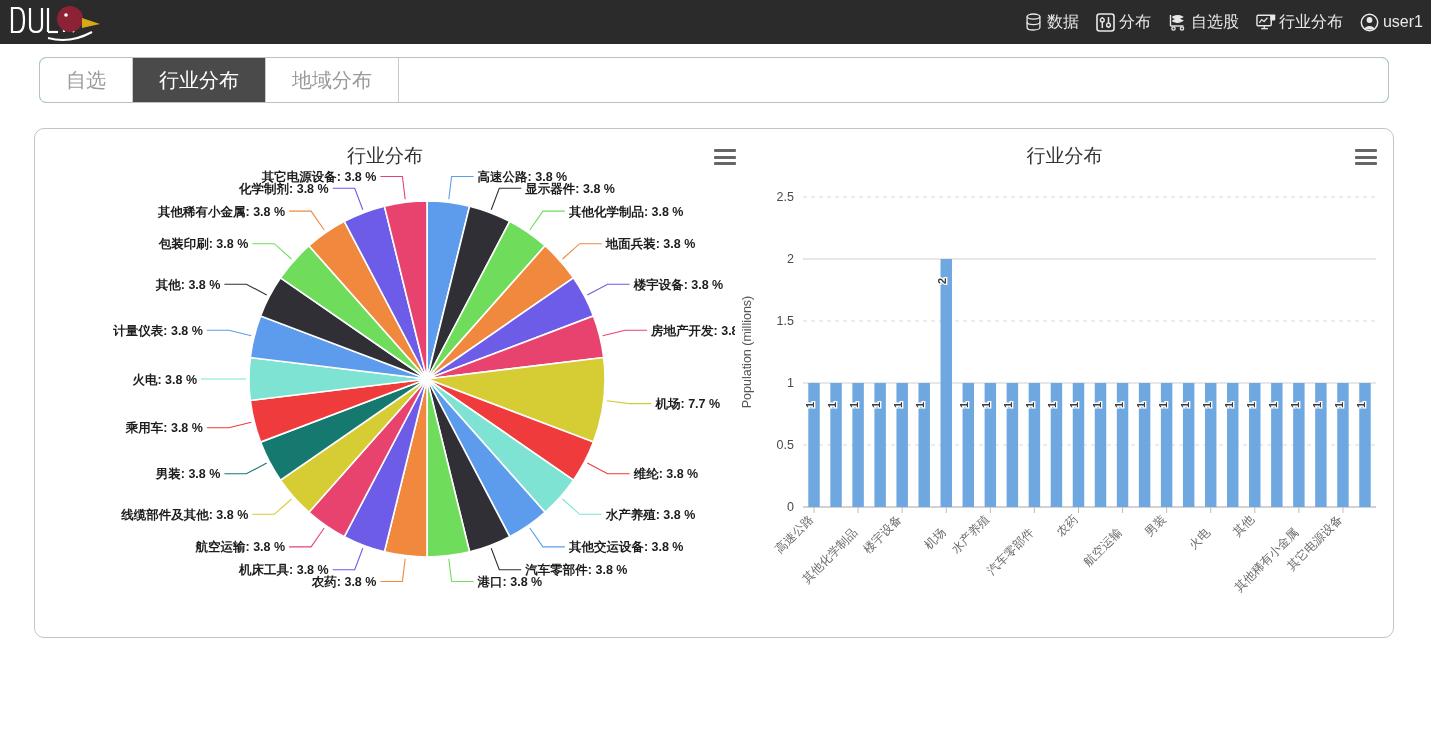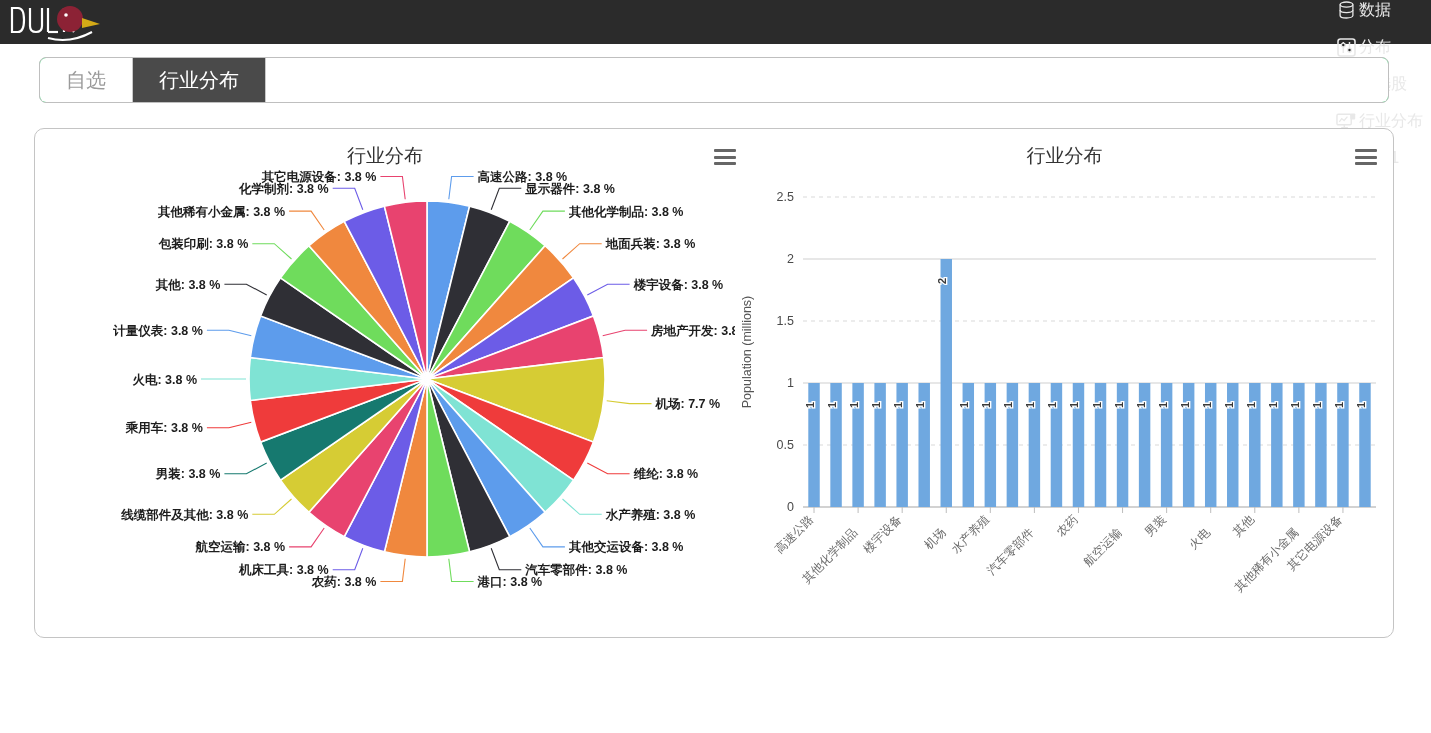--- a/index.html
+++ b/index.html
@@ -13,21 +13,21 @@
   }
 
   
   #topbar {
     position:absolute; left:0; top:0; width:1431px; height:44px;
     background:#2b2b2b;
   }
   #logo { position:absolute; left:8px; top:2px; width:120px; height:40px; }
   #nav {
     position:absolute; right:8px; top:0; height:44px;
-    display:flex; gap:17px;flex-direction:column;
+    display:flex; gap:17px;
   }
   .navitem {
     display:flex; align-items:center; gap:3px;
     color:#e8e8e8; font-size:16px; line-height:1; cursor:pointer;
     white-space:nowrap;
   }
   .navitem .ico { display:inline-flex; width:20px; height:20px; align-items:center; justify-content:center; }
   .navitem .ico svg { display:block; }
 
   
@@ -163,20 +163,21 @@
         </svg>
       </span>
       <span>user1</span>
     </div>
   </div>
 </div>
 
 <div id="tabwrap">
   <div class="tab">自选</div>
   <div class="tab active">行业分布</div>
+  <div class="tab">地域分布</div>
   <div class="tab-filler"></div>
 </div>
 
 <div id="panel">
 
   <div class="chartbox" id="pieBox">
     <div class="chart-title">行业分布</div>
     <div class="burger" id="pieBurger">
       <i></i>
         <i></i>

